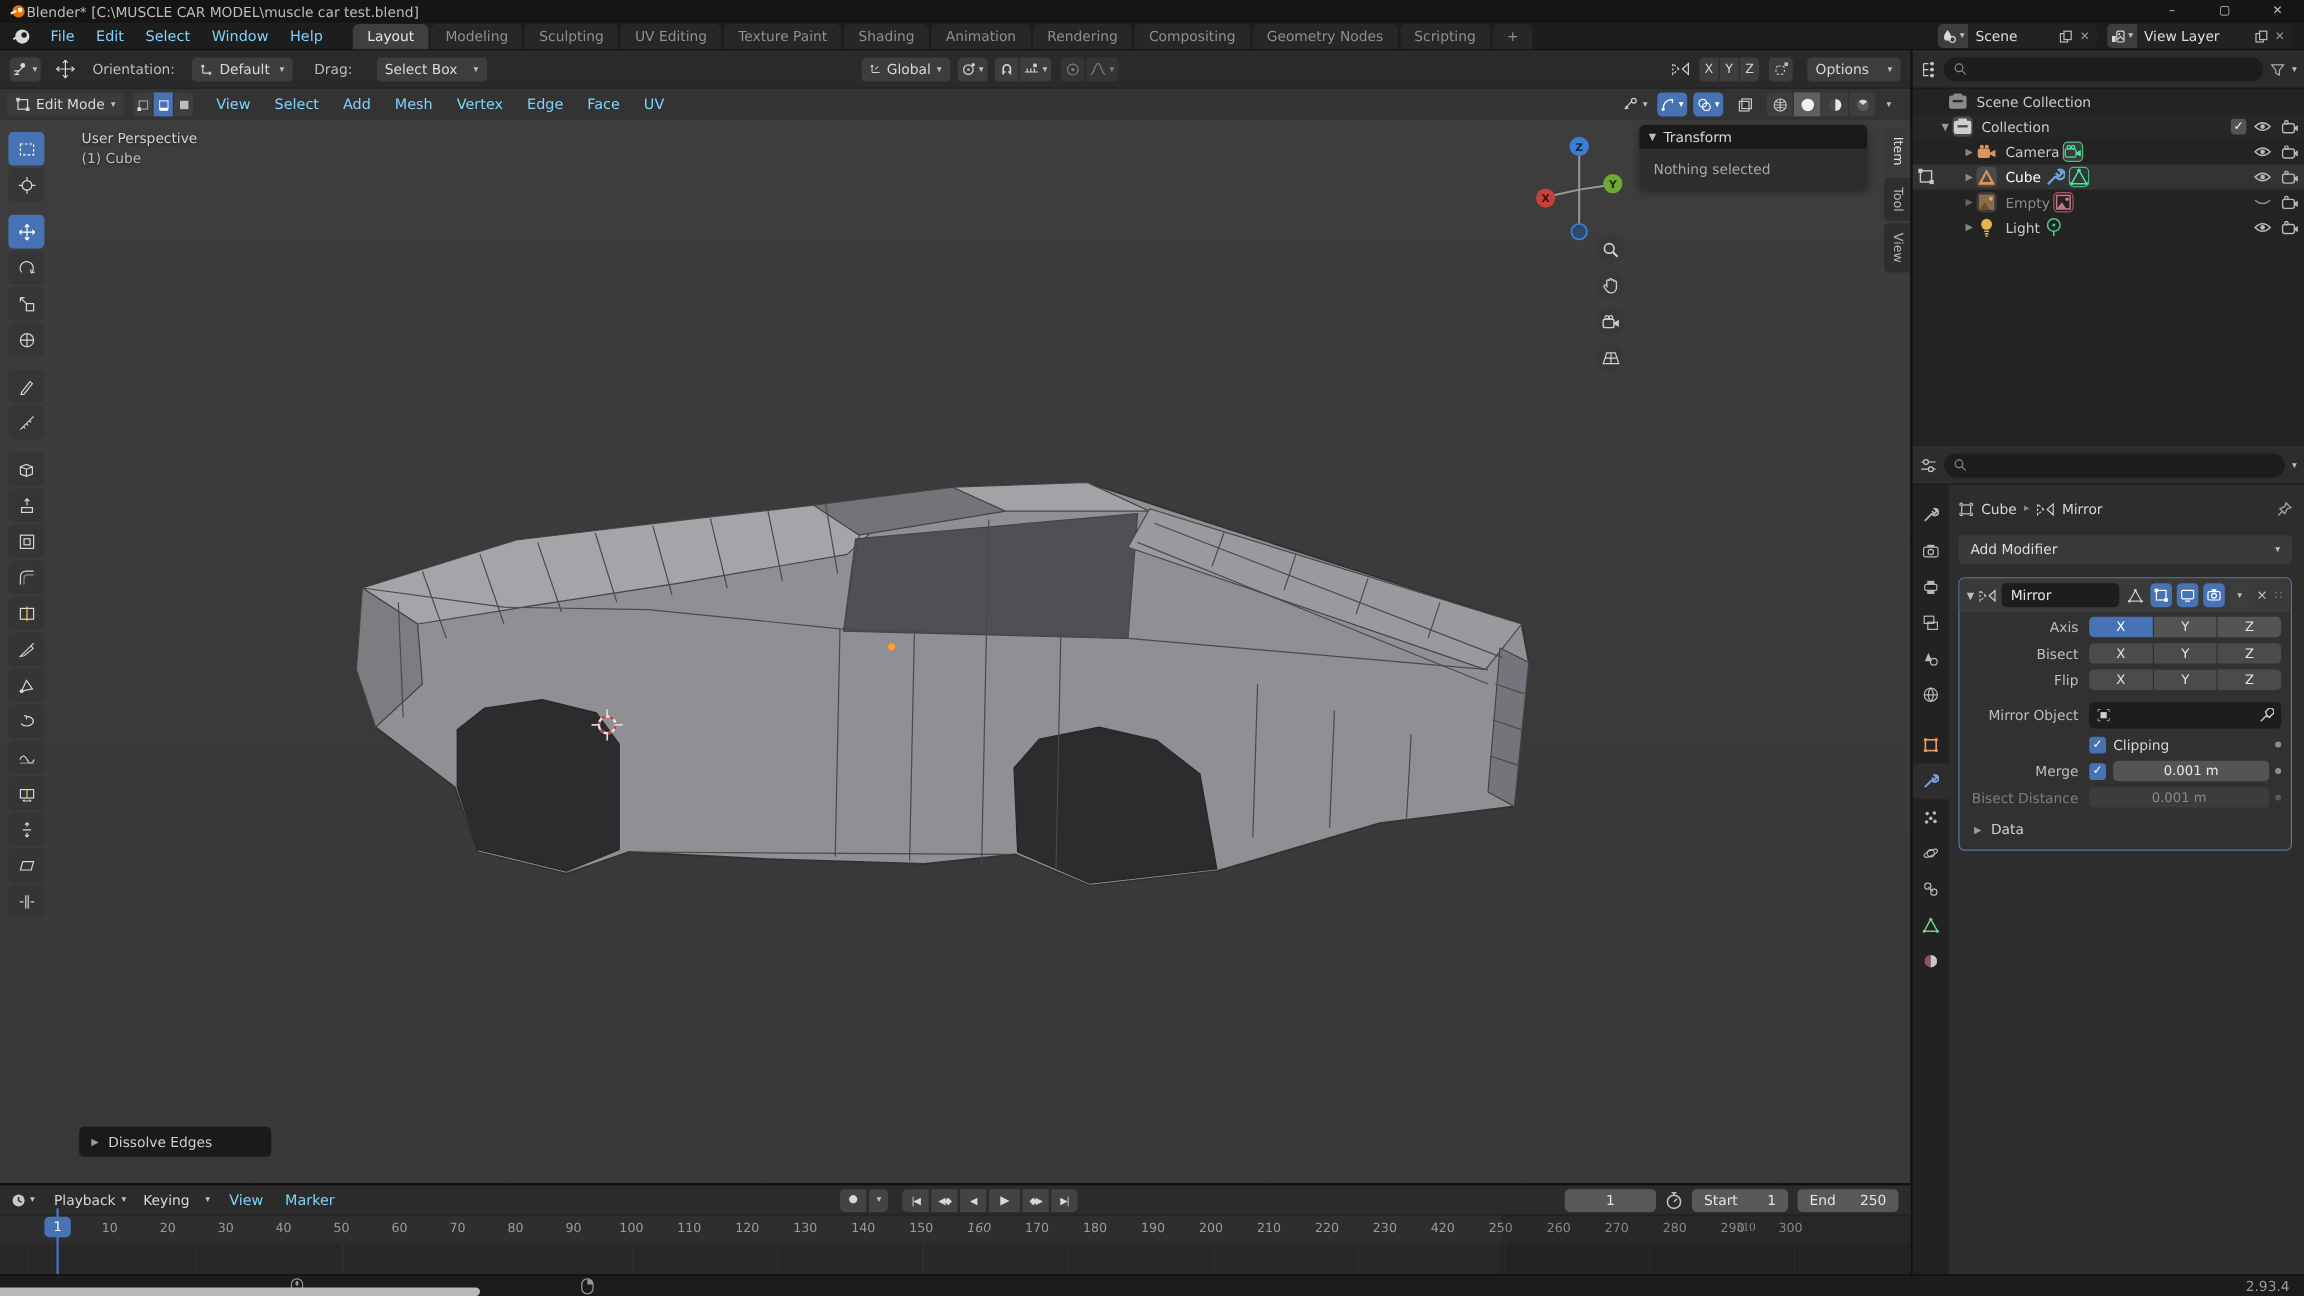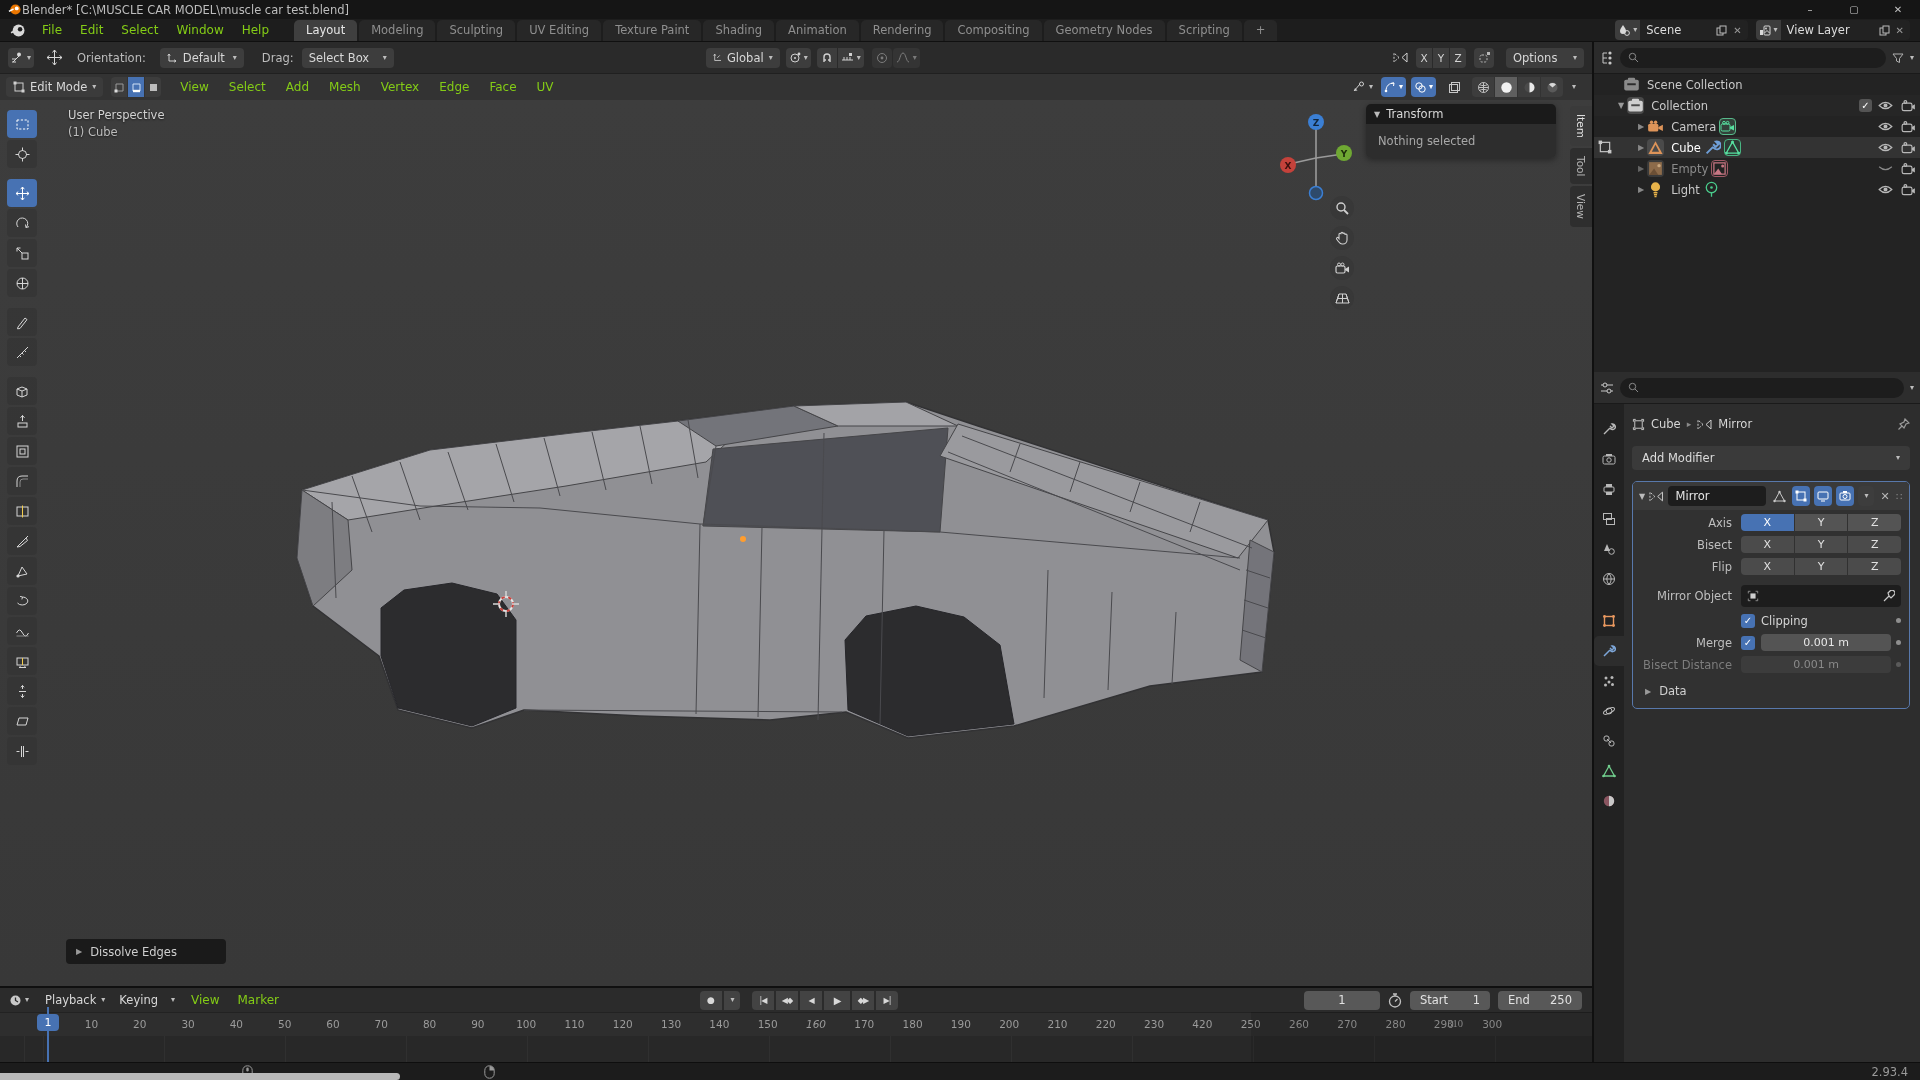--- a/index.html
+++ b/index.html
@@ -2,21 +2,21 @@
 <html><head>
 <meta charset="utf-8">
 <style>
   html,body{margin:0;padding:0;background:#000;}
   *{box-sizing:border-box;font-family:"DejaVu Sans","Liberation Sans",sans-serif;-webkit-user-select:none;user-select:none;}
   #stage{position:relative;width:1920px;height:1080px;background:#2b2b2b;overflow:hidden;font-size:12px;color:#c8c8c8;}
   .r{position:absolute;}
   .f{display:flex;align-items:center;}
   .dd{background:#3d3d3d;border-radius:4px;height:20px;display:flex;align-items:center;gap:5px;padding:0 7px;color:#d8d8d8;font-size:11.5px;white-space:nowrap;}
   .caret{font-size:8px;color:#bdbdbd;line-height:1;}
-  .menu-item{padding:0 9px;color:#84cc16;font-size:12px;white-space:nowrap;}
+  .menu-item{padding:0 9px;color:#7dd3fc;font-size:12px;white-space:nowrap;}
   .tab{padding:3px 12px 4px;border-radius:5px 5px 0 0;color:#8f8f8f;font-size:11.5px;background:#272727;margin-right:2px;white-space:nowrap;}
   .tab.active{background:#3f3f3f;color:#e6e6e6;}
   
   #titlebar{left:0;top:0;width:1920px;height:19px;background:#151515;display:flex;align-items:center;}
   #titlebar .t{color:#bdbdbd;font-size:11.5px;margin-left:6px;}
   .winbtn{width:44px;height:19px;display:flex;align-items:center;justify-content:center;color:#c4c4c4;font-size:10px;}
   
   #topbar{left:0;top:19px;width:1920px;height:23px;background:#1d1d1d;display:flex;align-items:center;border-bottom:1px solid #101010;}
   
   #row2{left:0;top:42px;width:1592px;height:32px;background:#2a2a2a;display:flex;align-items:center;border-bottom:1px solid #202020;}
@@ -189,21 +189,21 @@
     </span>
     <span class="label" style="margin-left:14px">Orientation:</span>
     <div class="dd" style="margin-left:14px;width:84px;">
       <svg width="11" height="11" viewBox="0 0 11 11">
           <path d="M2,9 L2,2 M2,9 L9,9 M2,2 l-1.2,1.8 M2,2 l1.2,1.8 M9,9 l-1.8,-1.2 M9,9 l-1.8,1.2" stroke="#d0d0d0" fill="none"></path>
         </svg>
       <span style="flex:1">Default</span>
       <span class="caret">▾</span>
     </div>
     <span class="label" style="margin-left:18px">Drag:</span>
-    <div class="dd" style="margin-left:8px;width:92px;">
+    <div class="dd" style="margin-left:20px;width:92px;">
       <span style="flex:1">Select Box</span>
       <span class="caret">▾</span>
     </div>
 
     <div class="dd" style="margin-left:312px;width:74px;">
       <svg width="11" height="11" viewBox="0 0 11 11">
           <path d="M2,9 L2,1.5 M2,9 L9.5,9 M2,1.5 l-1.2,1.8 M2,1.5 l1.2,1.8" stroke="#d0d0d0" fill="none"></path>
           <path d="M5,6 L8,3" stroke="#d0d0d0"></path>
         </svg>
       <span style="flex:1">Global</span>

